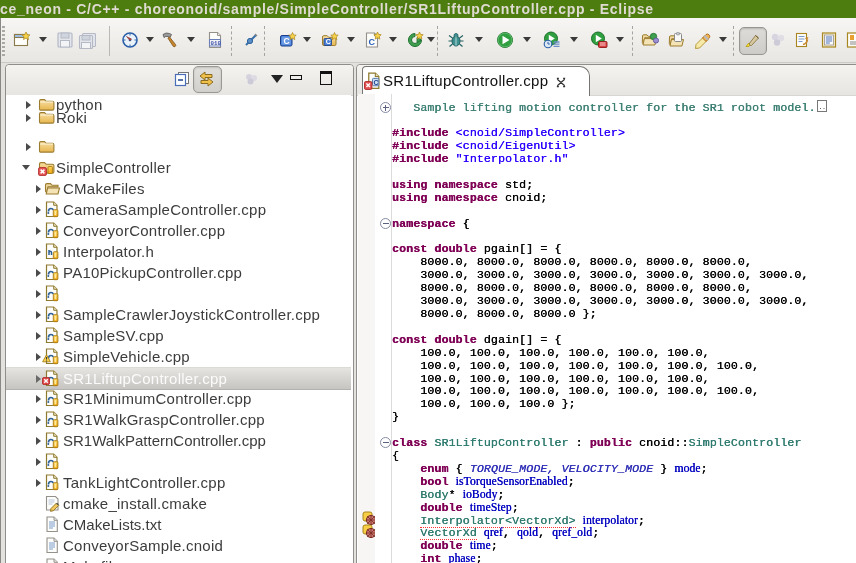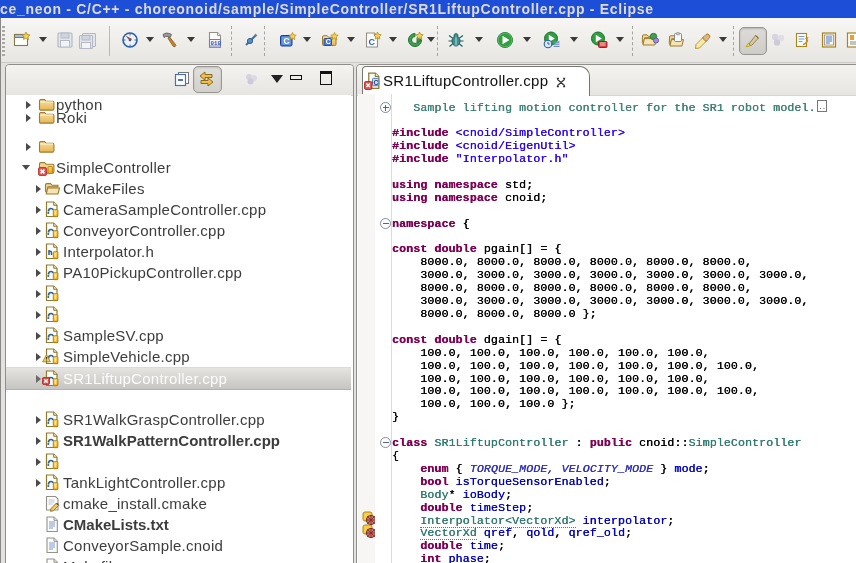--- a/index.html
+++ b/index.html
@@ -1,50 +1,50 @@
 <!DOCTYPE html>
 <html><head>
 <meta charset="utf-8">
 <style>
 html,body{margin:0;padding:0;}
 body{width:856px;height:563px;overflow:hidden;position:relative;font-family:"Liberation Sans",sans-serif;background:#E4E2DE;}
 .abs{position:absolute;}
 
-#titlebar{left:0;top:0;width:856px;height:18px;background:#1d4ed8;}
+#titlebar{left:0;top:0;width:856px;height:18px;background:#4d7c0f;}
 #titletext{left:0;top:1px;font-size:14px;font-weight:bold;color:#DFDBD2;white-space:nowrap;letter-spacing:0.7px;}
 
 #toolbar{left:0;top:18px;width:856px;height:44px;background:linear-gradient(#F7F6F4,#E8E6E2);border-bottom:1px solid #CBC9C5;}
 .tbi{position:absolute;top:13px;width:18px;height:18px;}
 .darr{position:absolute;top:19px;width:0;height:0;border-left:4px solid transparent;border-right:4px solid transparent;border-top:5px solid #3a3a3a;}
 .vsep{position:absolute;top:8px;height:30px;width:0;border-left:1px solid #BBB9B5;}
 .dsep{position:absolute;top:8px;height:30px;width:0;border-left:1px dashed #A5A39F;}
 
 .panel{position:absolute;background:#fff;border:1px solid #908E8A;border-radius:4px 4px 0 0;}
 #leftpanel{left:5px;top:64px;width:347px;height:505px;}
 #editorpanel{left:356px;top:64px;width:506px;height:505px;}
 .phead{position:absolute;left:0;top:0;right:0;height:30px;background:linear-gradient(#F4F3F0,#E7E5E1);border-bottom:1px solid #D8D6D2;border-radius:4px 4px 0 0;}
 .ptab{position:absolute;background:#fff;border:1px solid #777571;border-bottom:none;border-radius:4px 10px 0 0;}
 
 #tree{position:absolute;left:0;top:30px;width:345px;height:475px;background:#fff;overflow:hidden;font-size:15px;letter-spacing:0.25px;color:#3C3C3C;}
 .trow{position:absolute;height:21px;line-height:21px;white-space:nowrap;left:0;width:345px;}
 .trow .lbl{position:absolute;top:0;}
 .tarr{position:absolute;top:7px;width:0;height:0;border-top:4px solid transparent;border-bottom:4px solid transparent;border-left:5px solid #4a4a4a;}
 .tarrd{position:absolute;top:8px;width:0;height:0;border-left:4px solid transparent;border-right:4px solid transparent;border-top:5px solid #4a4a4a;}
 .ticon{position:absolute;top:2px;width:17px;height:17px;}
-.bold{font-weight:bold;letter-spacing:0;}
+.bold{font-weight:normal;letter-spacing:0;}
 #selrow{background:linear-gradient(#E6E4E0,#C7C5C1);border-top:1px solid #DCDAD6;border-bottom:1px solid #B4B2AE;color:#FBFBFB;}
 
 #ruler{position:absolute;left:1px;top:29px;width:17px;bottom:0;background:#F7F6F4;}
 #foldm{position:absolute;left:18px;top:29px;width:16px;bottom:0;background:#fff;border-right:1px solid #DBDBDB;}
 #code{position:absolute;left:35px;top:34.5px;font-family:"Liberation Mono",monospace;font-size:11.6px;line-height:12.9px;color:#000;white-space:pre;margin:0;letter-spacing:0.1px;text-shadow:0.3px 0 0 currentColor;}
 .kw{color:#7F0055;font-weight:bold;}
 .str{color:#2A00FF;}
 .cm{color:#3F8075;}
 .ty{color:#2F7B6F;}
-.fl{color:#0000C0;}
+.fl{color:#0000C0;font-family:Liberation Serif, serif;}
 .en{color:#3232B8;font-style:italic;}
 .sqg{border-bottom:1.5px dotted #FF3333;}
 .fbox{display:inline-block;position:relative;width:8px;height:10px;border:1px solid #777;margin-left:2px;vertical-align:-1px;}
 .fbox::after{content:"";position:absolute;left:1.5px;bottom:1.5px;width:1.2px;height:1.2px;background:#666;box-shadow:3.5px 0 0 #666;}
 .fold{position:absolute;left:5px;width:9px;height:9px;border:1px solid #848BA4;border-radius:50%;background:#fff;}
 .fold i{position:absolute;left:1.5px;top:3.5px;width:6px;height:1px;background:#5a6181;}
 .fold b{position:absolute;left:4px;top:1.5px;width:1px;height:6px;background:#5a6181;}
 </style>
 </head>
 <body>
@@ -356,20 +356,21 @@
         <i class="tarr" style="left:30px"></i>
         <svg class="ticon" style="left:38px">
           <use href="#cpp"></use>
         </svg>
       </div>
 <div class="trow" style="top:209px">
         <i class="tarr" style="left:30px"></i>
         <svg class="ticon" style="left:38px">
           <use href="#cpp"></use>
         </svg>
+        <span class="lbl" style="left:57px">SampleCrawlerJoystickController.cpp</span>
       </div>
 <div class="trow" style="top:251px">
         <i class="tarr" style="left:30px"></i>
         <svg class="ticon" style="left:38px">
           <use href="#cpp"></use>
         </svg>
         <svg class="ticon" style="left:36px;top:8px;width:9px;height:9px">
           <use href="#warnbadge"></use>
         </svg>
         <span class="lbl" style="left:57px">SimpleVehicle.cpp</span>
@@ -383,20 +384,27 @@
       </div>
 <div class="trow" id="selrow" style="top:272px">
         <i class="tarr" style="left:30px;border-left-color:#6a6a6a"></i>
         <svg class="ticon" style="left:38px">
           <use href="#cpp"></use>
         </svg>
         <svg class="ticon" style="left:36px;top:9px;width:8px;height:8px">
           <use href="#errbadge"></use>
         </svg>
         <span class="lbl" style="left:57px">SR1LiftupController.cpp</span>
+      </div>
+<div class="trow" style="top:293px">
+        <i class="tarr" style="left:30px"></i>
+        <svg class="ticon" style="left:38px">
+          <use href="#cpp"></use>
+        </svg>
+        <span class="lbl" style="left:57px">SR1MinimumController.cpp</span>
       </div>
 <div class="trow" style="top:314px">
         <i class="tarr" style="left:30px"></i>
         <svg class="ticon" style="left:38px">
           <use href="#cpp"></use>
         </svg>
         <span class="lbl" style="left:57px">SR1WalkGraspController.cpp</span>
       </div>
 <div class="trow" style="top:335px">
         <i class="tarr" style="left:30px"></i>

